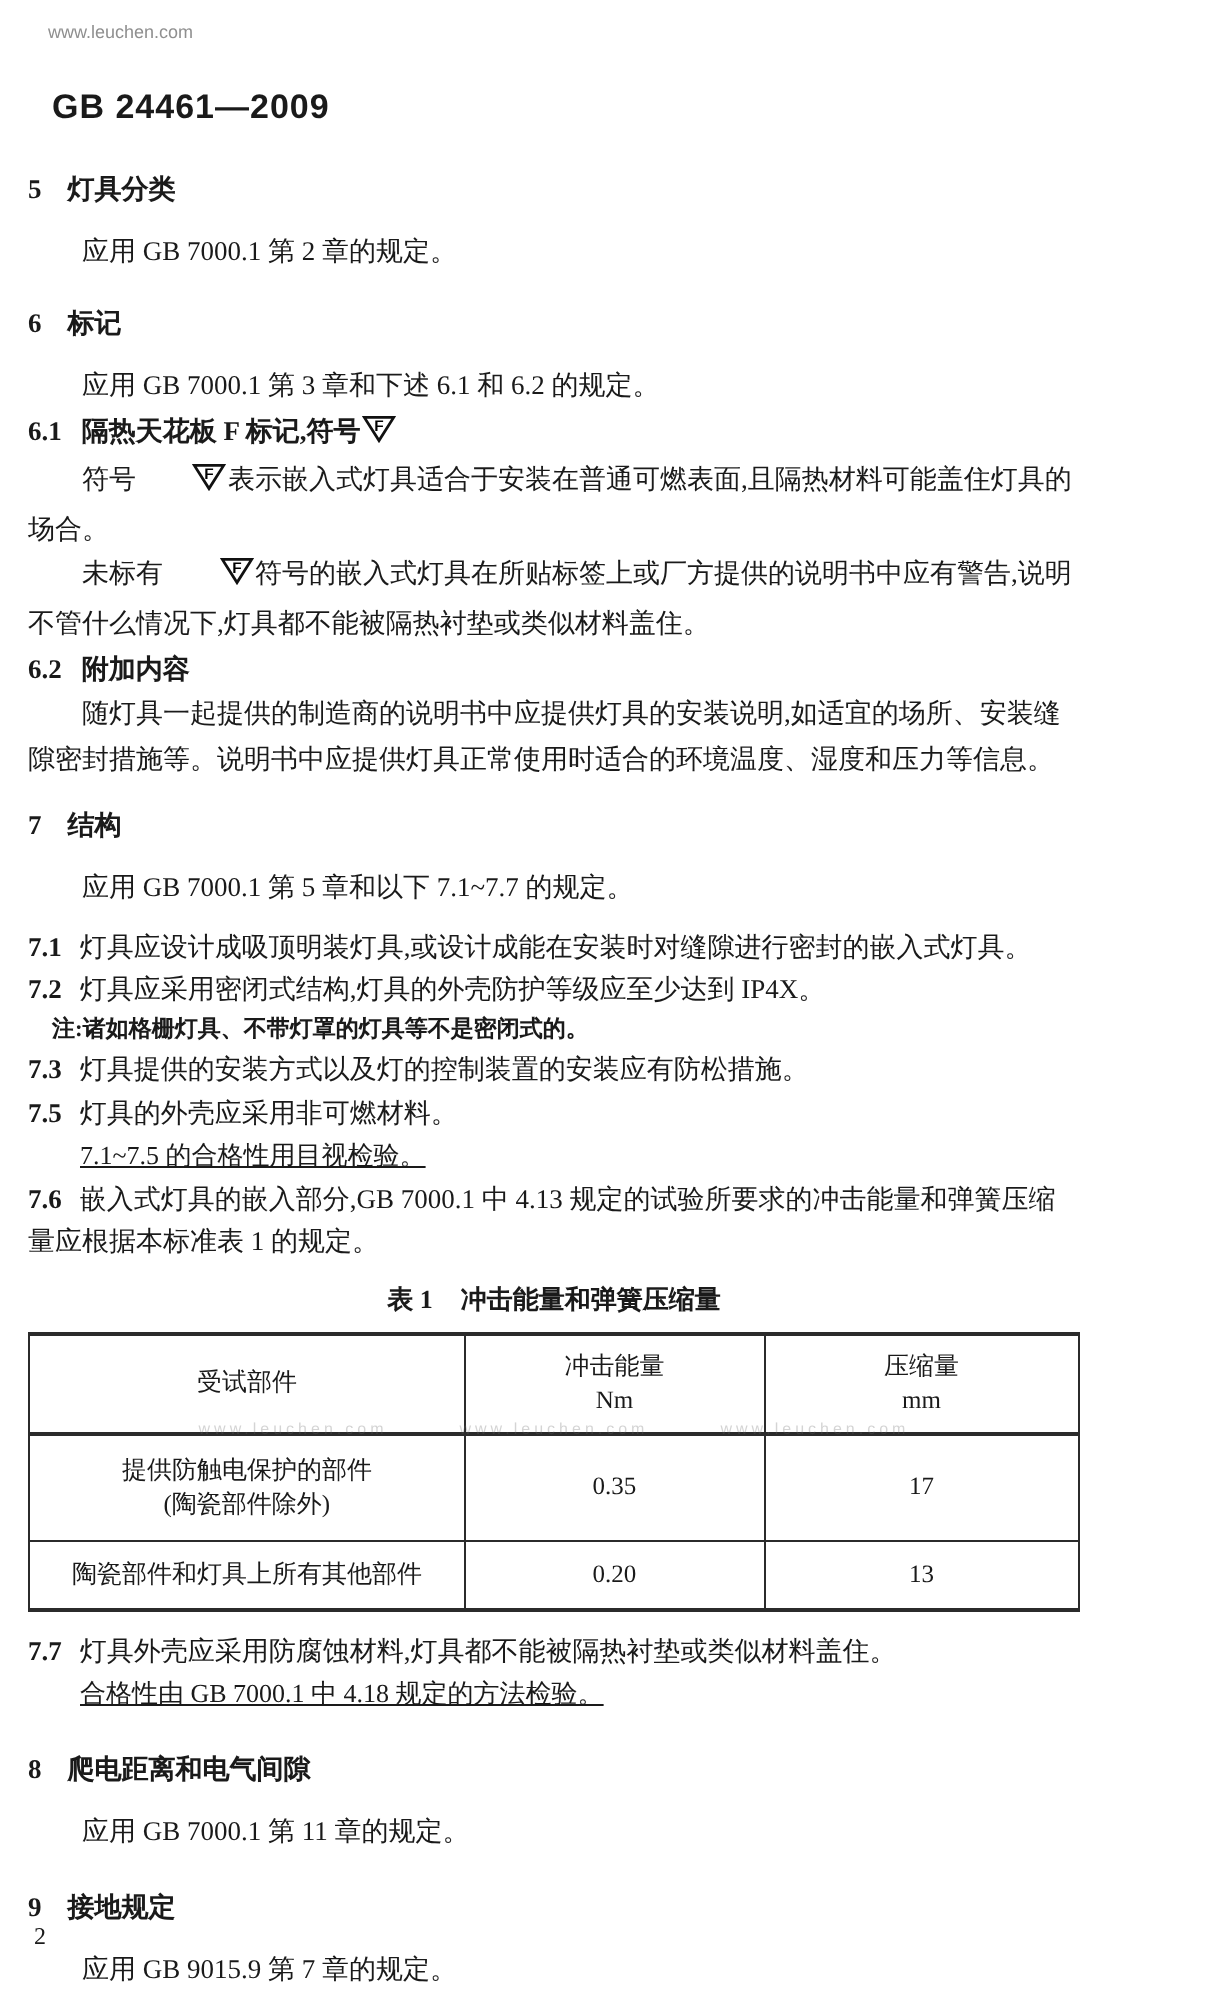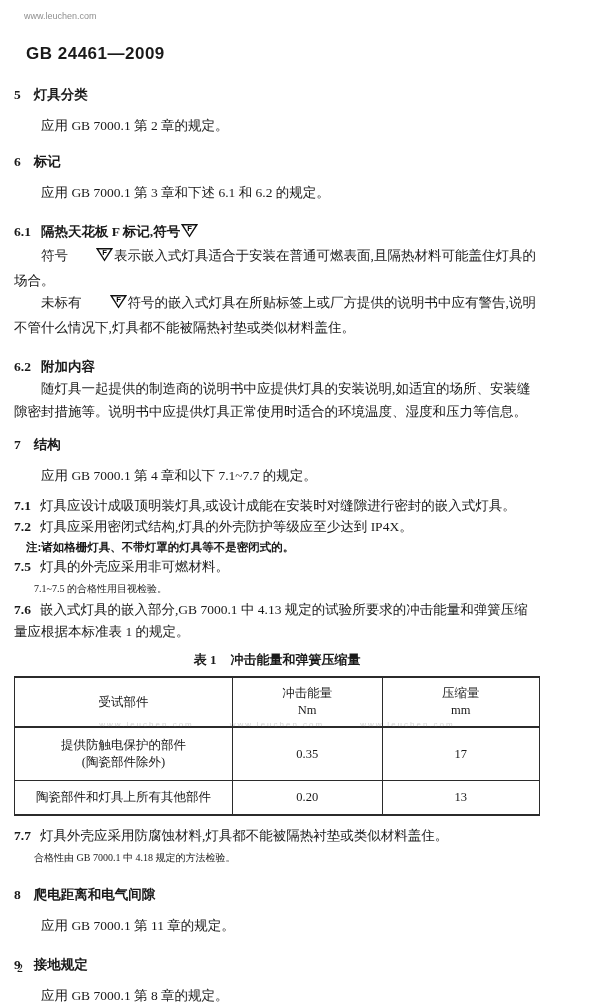--- a/index.html
+++ b/index.html
@@ -25,21 +25,21 @@
     font-weight: 700; letter-spacing: 0.5px;
     font-family: "Liberation Sans", "DejaVu Sans", sans-serif;
   }
 
   .h-main {
     margin-top: 18px;
     font-size: 13.5px; line-height: 23px; font-weight: 700;
   }
   .h-main .num, .h-sub .num { display:inline-block; margin-right: 13px; }
   .h-sub {
-    margin-top: 16px;
+    margin-top: 0;
     font-size: 13.5px; line-height: 23px; font-weight: 700;
   }
   .h-sub .num { margin-right: 10px; }
 
   .p-std {
     margin-top: 9px;
     font-size: 13.5px; line-height: 22.5px;
     text-indent: 2em;
   }
   .p-run { 
@@ -51,22 +51,23 @@
   .clause {
     font-size: 13.5px; line-height: 21.5px;
     text-indent: 0;
   }
   .clause .num { font-weight: 700; display:inline-block; margin-right: 9px; }
   .clause-note {
     font-size: 11.5px; line-height: 18.5px;
     margin-left: 12px; font-weight: 700;
   }
   .p-indent {
-    font-size: 10px; line-height: 21.5px;
+    font-size: 13px; line-height: 21.5px;
     text-indent: 2em;
+    text-decoration: underline;
   }
 
   .tbl-caption {
     margin: 8px 0 6px 0;
     text-align: center;
     font-size: 13px; line-height: 20px; font-weight: 700;
   }
   .tbl-caption .cap-label { margin-right: 14px; }
 
   .tbl-wrap { position: relative; }
@@ -157,30 +158,33 @@
     </div>
 
     <div class="h-sub">
       <span class="num">6.2</span><span>附加内容</span>
     </div>
     <div class="p-run">随灯具一起提供的制造商的说明书中应提供灯具的安装说明,如适宜的场所、安装缝隙密封措施等。说明书中应提供灯具正常使用时适合的环境温度、湿度和压力等信息。</div>
 
     <div class="h-main" style="margin-top:10px">
       <span class="num">7</span><span>结构</span>
     </div>
-    <div class="p-std">应用 GB 7000.1 第 4 章和以下 7.1~7.7 的规定。</div>
+    <div class="p-std">应用 GB 7000.1 第 5 章和以下 7.1~7.7 的规定。</div>
 
     <div class="clauses">
       <div class="clause">
         <span class="num">7.1</span><span>灯具应设计成吸顶明装灯具,或设计成能在安装时对缝隙进行密封的嵌入式灯具。</span>
       </div>
       <div class="clause">
         <span class="num">7.2</span><span>灯具应采用密闭式结构,灯具的外壳防护等级应至少达到 IP4X。</span>
       </div>
       <div class="clause-note">注:诸如格栅灯具、不带灯罩的灯具等不是密闭式的。</div>
+      <div class="clause">
+        <span class="num">7.3</span><span>灯具提供的安装方式以及灯的控制装置的安装应有防松措施。</span>
+      </div>
       <div class="clause">
         <span class="num">7.5</span><span>灯具的外壳应采用非可燃材料。</span>
       </div>
       <div class="p-indent">7.1~7.5 的合格性用目视检验。</div>
       <div class="clause">
         <span class="num">7.6</span><span>嵌入式灯具的嵌入部分,GB 7000.1 中 4.13 规定的试验所要求的冲击能量和弹簧压缩量应根据本标准表 1 的规定。</span>
       </div>
     </div>
 
     <div class="tbl-caption">
@@ -237,19 +241,19 @@
     </div>
 
     <div class="h-main h-later">
       <span class="num">8</span><span>爬电距离和电气间隙</span>
     </div>
     <div class="p-std">应用 GB 7000.1 第 11 章的规定。</div>
 
     <div class="h-main h-later">
       <span class="num">9</span><span>接地规定</span>
     </div>
-    <div class="p-std">应用 GB 7000.1 第 8 章的规定。</div>
+    <div class="p-std">应用 GB 9015.9 第 7 章的规定。</div>
 
   </div>
 
   <div class="page-num">2</div>
 
 </div>
 
 </body></html>

